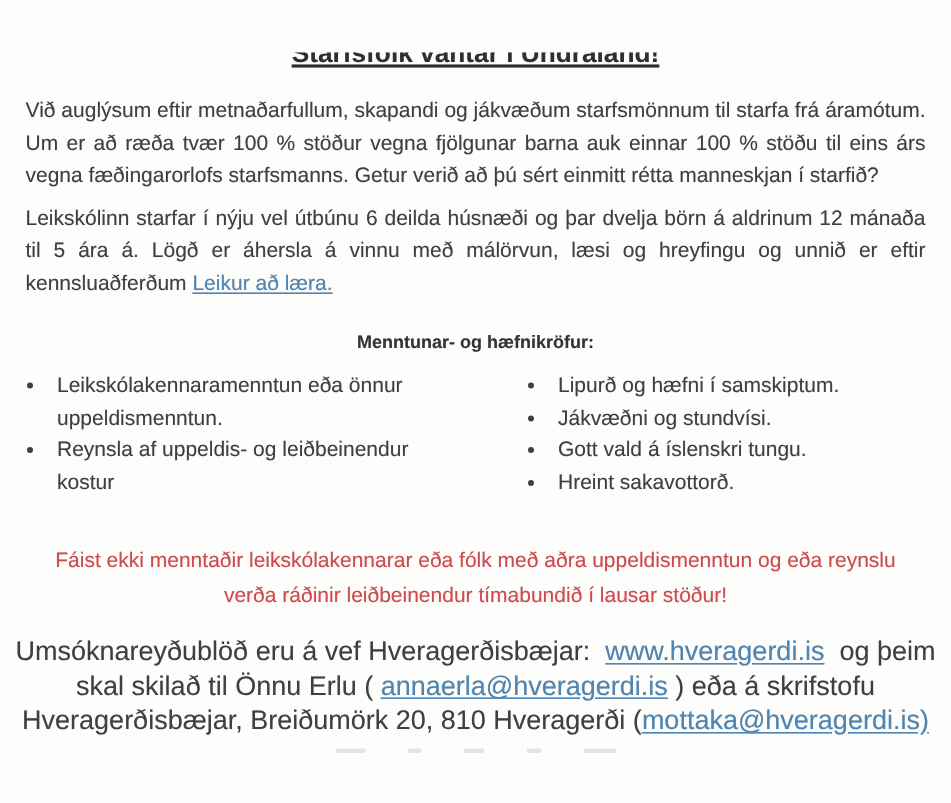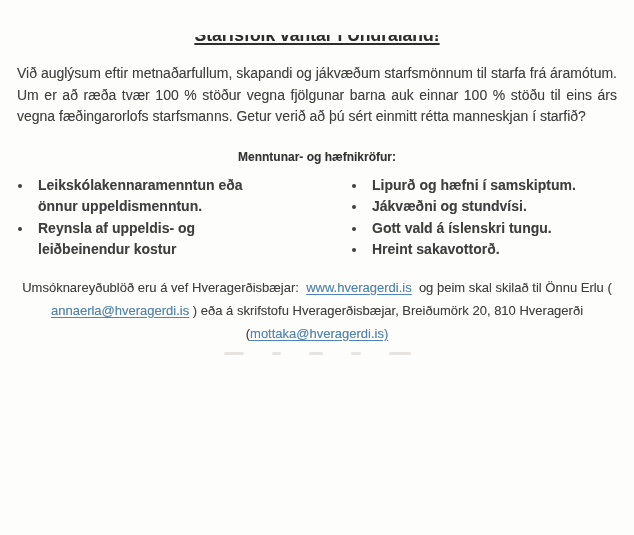--- a/index.html
+++ b/index.html
@@ -59,21 +59,20 @@
     margin: 19px 0 0 0;
     font-size: 12px;
     line-height: 21px;
     font-weight: bold;
     text-align: center;
     color: #333333;
   }
   .columns {
     display: flex;
     margin: 7px 14px 0 14px;
-    font-weight: bold;
   }
   .col {
     list-style: disc outside;
     margin: 0;
     padding: 0 0 0 19px;
   }
   .col li {
     font-size: 14px;
     line-height: 21.5px;
     padding-left: 5px;
@@ -88,21 +87,21 @@
     text-align: center;
     color: #cd4b4b;
     text-shadow: 0 0 0.5px rgba(205,75,75,0.35);
   }
   .salary {
     margin: 11px 17px 0 17px;
     text-align: center;
   }
   .application {
     margin: 15px 10px 0 10px;
-    font-size: 13px;
+    font-size: 18px;
     line-height: 23px;
     text-align: center;
     white-space: pre-wrap;
   }
   
   .remnant {
     margin-top: 7px;
     display: flex;
     justify-content: center;
     gap: 28px;
@@ -123,36 +122,38 @@
 <body>
 
 <div class="page">
 
   <div class="title-clip">
       <h1 class="title">Starfsfólk vantar í Undraland!</h1>
     </div>
 
   <p class="body just intro"><span>Við auglýsum eftir metnaðarfullum, skapandi og jákvæðum starfsmönnum til starfa </span><span class="u">frá áramótum</span><span>. Um er að ræða tvær 100 % stöður vegna fjölgunar barna auk einnar 100 % stöðu til eins árs vegna fæðingarorlofs starfsmanns. Getur verið að þú sért einmitt rétta manneskjan í starfið?</span></p>
 
+  <p class="body just about"><span>Leikskólinn starfar í nýju vel útbúnu 6 deilda húsnæði og þar dvelja börn á aldrinum 12 mánaða til 5 ára á. Lögð er áhersla á vinnu með málörvun, læsi og hreyfingu og unnið er eftir kennsluaðferðum </span><a class="link">Leikur að læra.</a></p>
 
   <h2 class="req-heading">Menntunar- og hæfnikröfur:</h2>
 
   <div class="columns">
     <ul class="col col-left">
       <li>Leikskólakennaramenntun eða önnur uppeldismenntun.</li>
       <li>Reynsla af uppeldis- og leiðbeinendur kostur</li>
     </ul>
     <ul class="col col-right">
       <li>Lipurð og hæfni í samskiptum.</li>
       <li>Jákvæðni og stundvísi.</li>
       <li>Gott vald á íslenskri tungu.</li>
       <li>Hreint sakavottorð.</li>
     </ul>
   </div>
 
+  <p class="notice">Fáist ekki menntaðir leikskólakennarar eða fólk með aðra uppeldismenntun og eða reynslu verða ráðinir leiðbeinendur tímabundið í lausar stöður!</p>
 
 
   <p class="application"><span>Umsóknareyðublöð eru á vef Hveragerðisbæjar:  </span><a class="link">www.hveragerdi.is</a><span>  og þeim skal skilað til Önnu Erlu ( </span><a class="link">annaerla@hveragerdi.is</a><span> ) eða á skrifstofu Hveragerðisbæjar, Breiðumörk 20, 810 Hveragerði (</span><a class="link">mottaka@hveragerdi.is)</a></p>
 
   <div class="remnant">
       <i></i>
       <i></i>
       <i></i>
       <i></i>
       <i></i>

